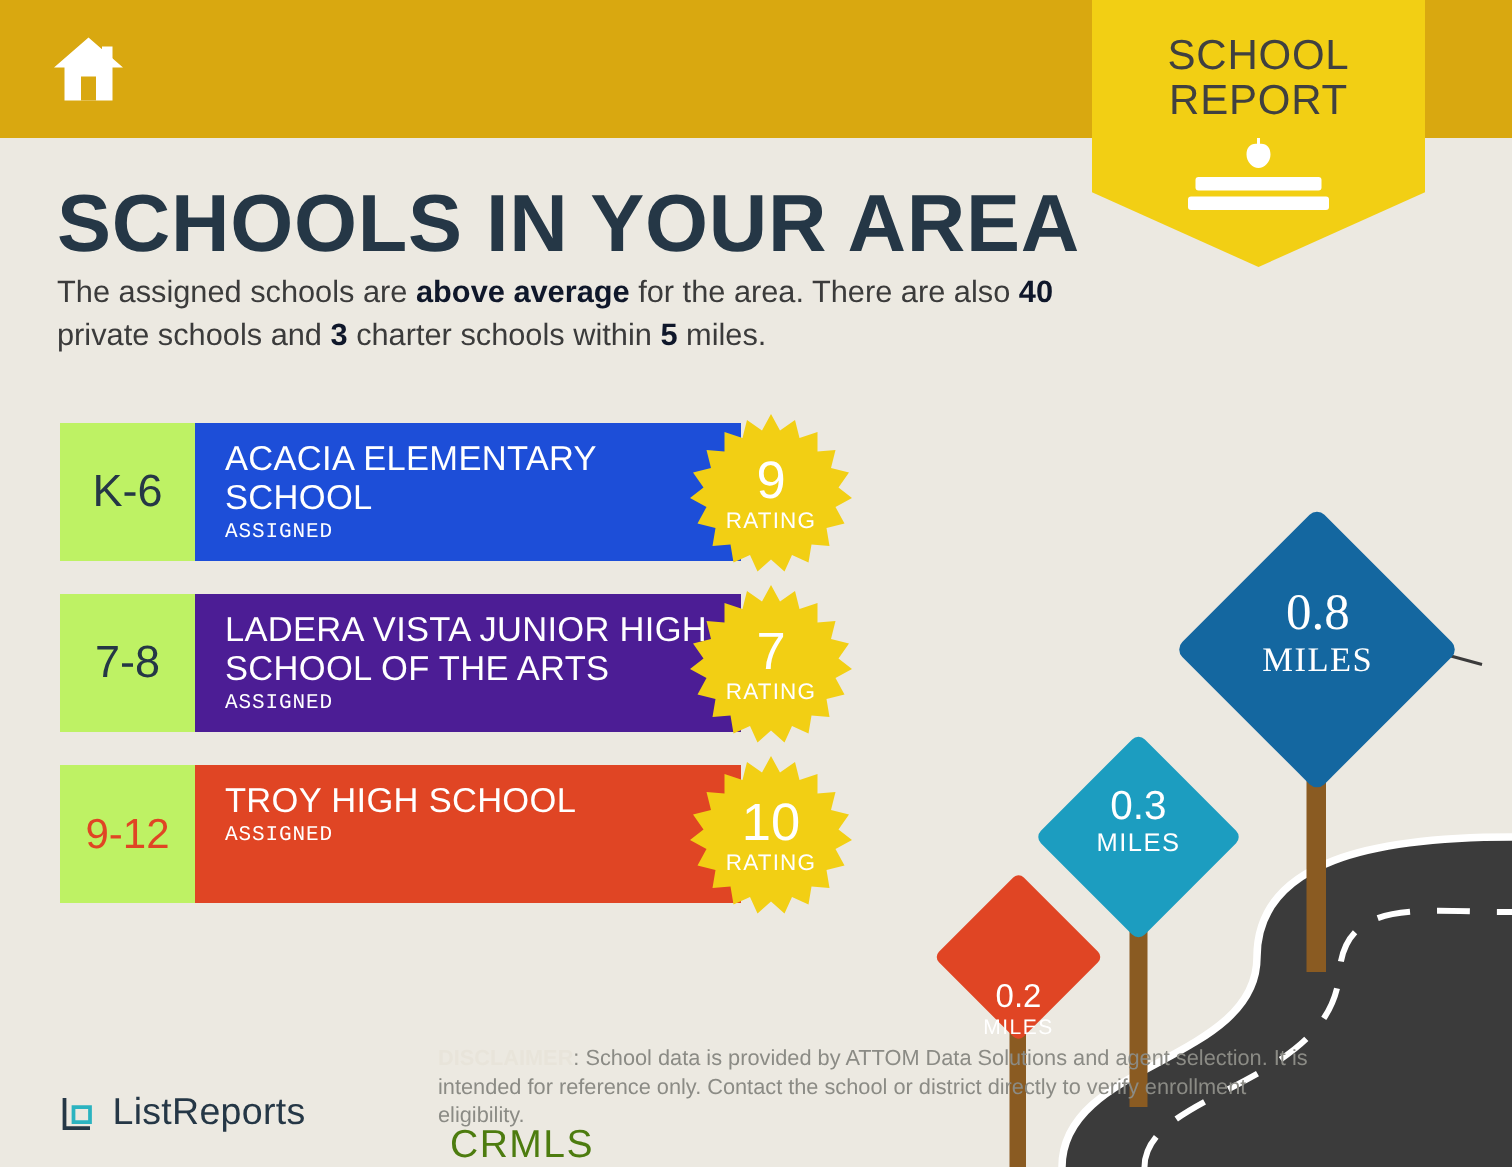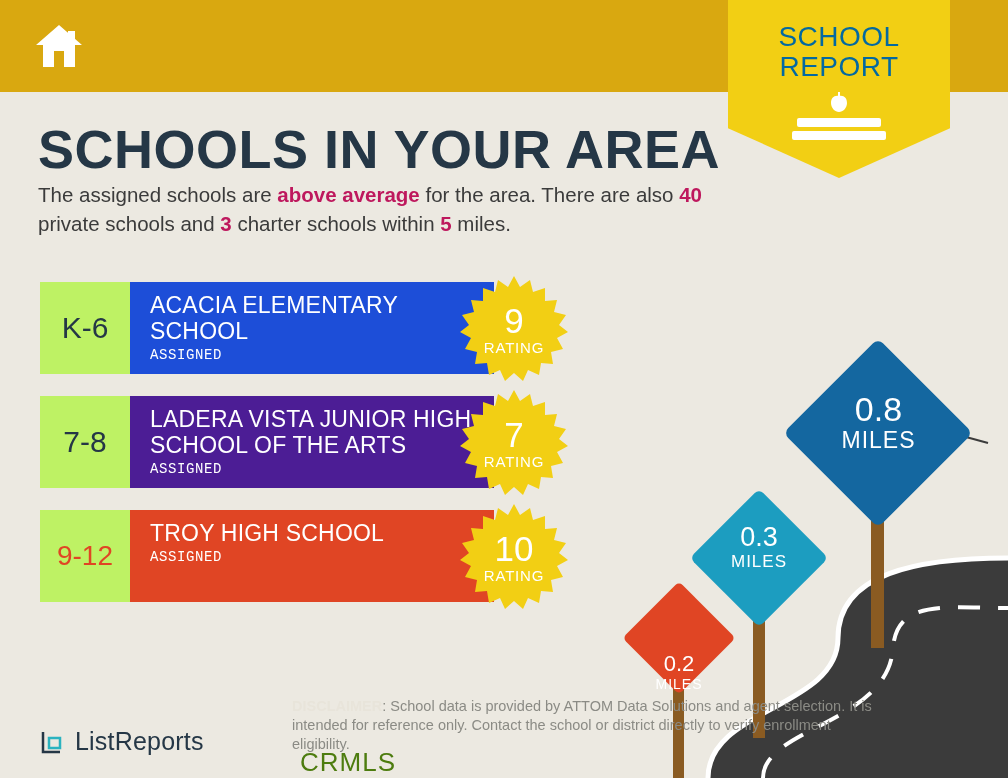--- a/index.html
+++ b/index.html
@@ -56,21 +56,21 @@
     width: 222px;
     height: 178px;
     background: #f2cf14;
     clip-path: polygon(0 0, 100% 0, 100% 72%, 50% 100%, 0 72%);
   }
   .badge-title {
     position: absolute;
     left: 0; top: 22px;
     width: 222px;
     text-align: center;
-    color: #0369a1;
+    color: #404040;
     font-size: 28px;
     line-height: 30px;
     letter-spacing: 0.5px;
   }
   .badge-art {
     position: absolute;
     left: 0; top: 92px;
     width: 222px;
     text-align: center;
   }
@@ -99,21 +99,21 @@
   }
   .subhead {
     position: absolute;
     left: 38px;
     top: 180px;
     width: 670px;
     font-size: 20.5px;
     line-height: 29px;
     color: #3b3b3b;
   }
-  .subhead b { color: #be185d; }
+  .subhead b { color: #0f172a; }
 
   
   .rows {
     position: absolute;
     left: 40px;
     top: 282px;
     width: 560px;
   }
   .row {
     position: relative;
@@ -289,21 +289,21 @@
 
     <g transform="translate(171,250) rotate(45)">
       <rect x="-49" y="-49" width="98" height="98" fill="#1c9dc0" rx="6"></rect>
     </g>
 
     <g transform="translate(91,330) rotate(45)">
       <rect x="-40" y="-40" width="80" height="80" fill="#e04524" rx="5"></rect>
     </g>
   </svg>
 
-  <div style="position:absolute;left:203px;top:83px;width:175px;text-align:center;color:#fff;">
+  <div style="position:absolute;left:203px;top:83px;width:175px;text-align:center;color:#fff;font-family:Liberation Serif, serif;">
     <div style="font-size:34px;line-height:36px;">0.8</div>
     <div style="font-size:23px;letter-spacing:1px;">MILES</div>
   </div>
   <div style="position:absolute;left:101px;top:215px;width:140px;text-align:center;color:#fff;">
     <div style="font-size:27px;line-height:29px;">0.3</div>
     <div style="font-size:17px;letter-spacing:1px;">MILES</div>
   </div>
   <div style="position:absolute;left:31px;top:300px;width:120px;text-align:center;color:#fff;margin-top:44px;">
     <div style="font-size:22px;line-height:24px;">0.2</div>
     <div style="font-size:14px;letter-spacing:1px;">MILES</div>

